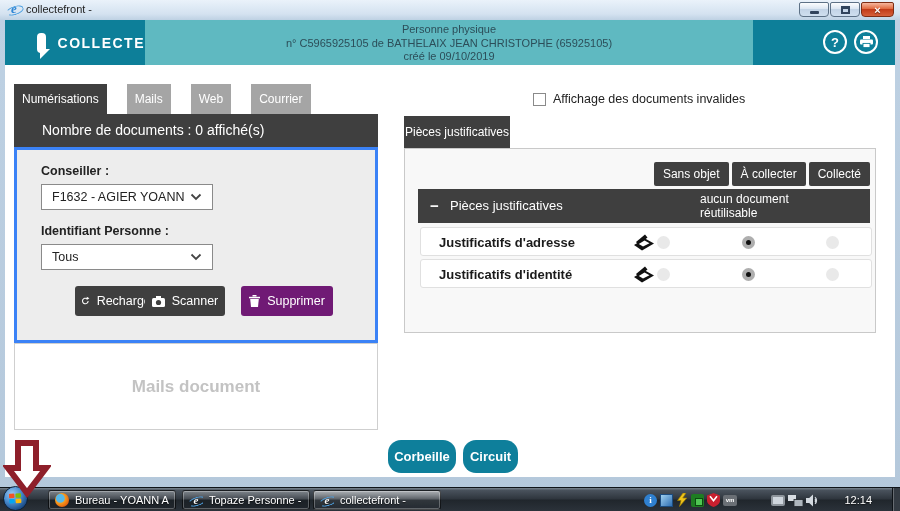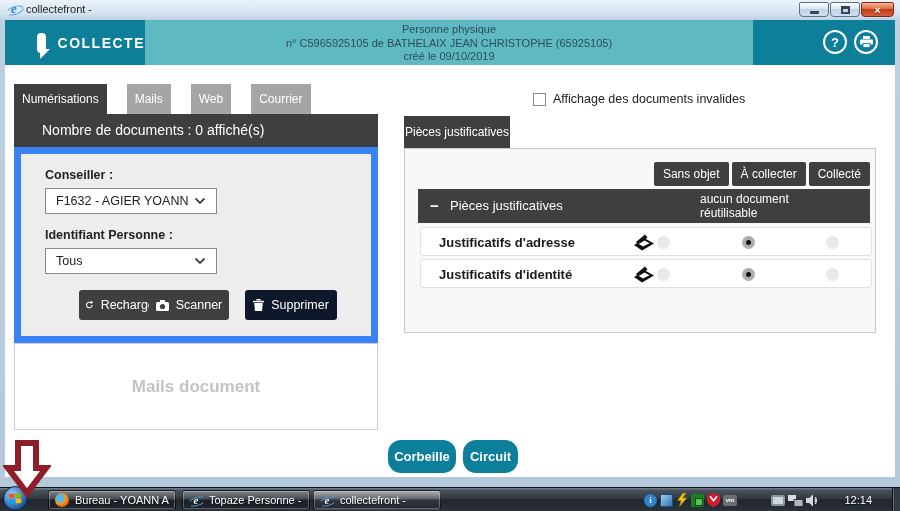--- a/index.html
+++ b/index.html
@@ -45,28 +45,28 @@
             color:#fff;font-size:13px;font-weight:bold;}
 
   
   .tabs{position:absolute;left:9px;top:64px;height:30px;display:flex;gap:20px;}
   .tab{height:30px;display:flex;align-items:center;justify-content:center;padding:0 8px;
        background:#a5a5a5;color:#fff;font-size:12px;box-sizing:border-box;}
   .tab.active{background:#3f3f3f;}
   .docbar{position:absolute;left:9px;top:94px;width:364px;height:33px;background:#3f3f3f;
           color:#fff;font-size:14px;line-height:33px;padding-left:28px;box-sizing:border-box;}
   .formbox{position:absolute;left:9px;top:127px;width:364px;height:196px;background:#ededed;
-           border:7px solid #3b82f6;box-sizing:border-box;}
+           border:3px solid #3b82f6;box-sizing:border-box;}
   .flabel{position:absolute;left:24px;font-size:12.5px;font-weight:bold;color:#222;}
   .selectbox{position:absolute;left:24px;width:172px;height:26px;background:#fff;border:1px solid #8a8a8a;
              box-sizing:border-box;font-size:12.5px;color:#222;display:flex;align-items:center;
              padding:0 10px;justify-content:space-between;cursor:default;}
   .btn-dark{position:absolute;top:136px;height:30px;background:#3f3f3f;color:#fff;border:none;border-radius:3px;
             font-size:12.5px;font-family:inherit;display:flex;align-items:center;justify-content:center;gap:7px;}
-  .btn-dark.disabled{background:#0f172a;}
+  .btn-dark.disabled{background:#701a75;}
   .emptybox{position:absolute;left:9px;top:323px;width:364px;height:87px;background:#fff;
             border:1px solid #cfcfcf;box-sizing:border-box;text-align:center;}
   .emptybox span{line-height:85px;font-size:17px;font-weight:bold;color:#c3c3c3;}
 
   
   .chkrow{position:absolute;left:528px;top:72px;display:flex;align-items:center;gap:7px;}
   .chk{width:13px;height:13px;background:#fff;border:1px solid #8a8a8a;box-sizing:border-box;}
   .chkrow label{font-size:12.5px;color:#222;}
   .rtab{position:absolute;left:399px;top:96px;width:106px;height:32px;background:#3f3f3f;color:#fff;
         font-size:12px;display:flex;align-items:center;justify-content:center;}

